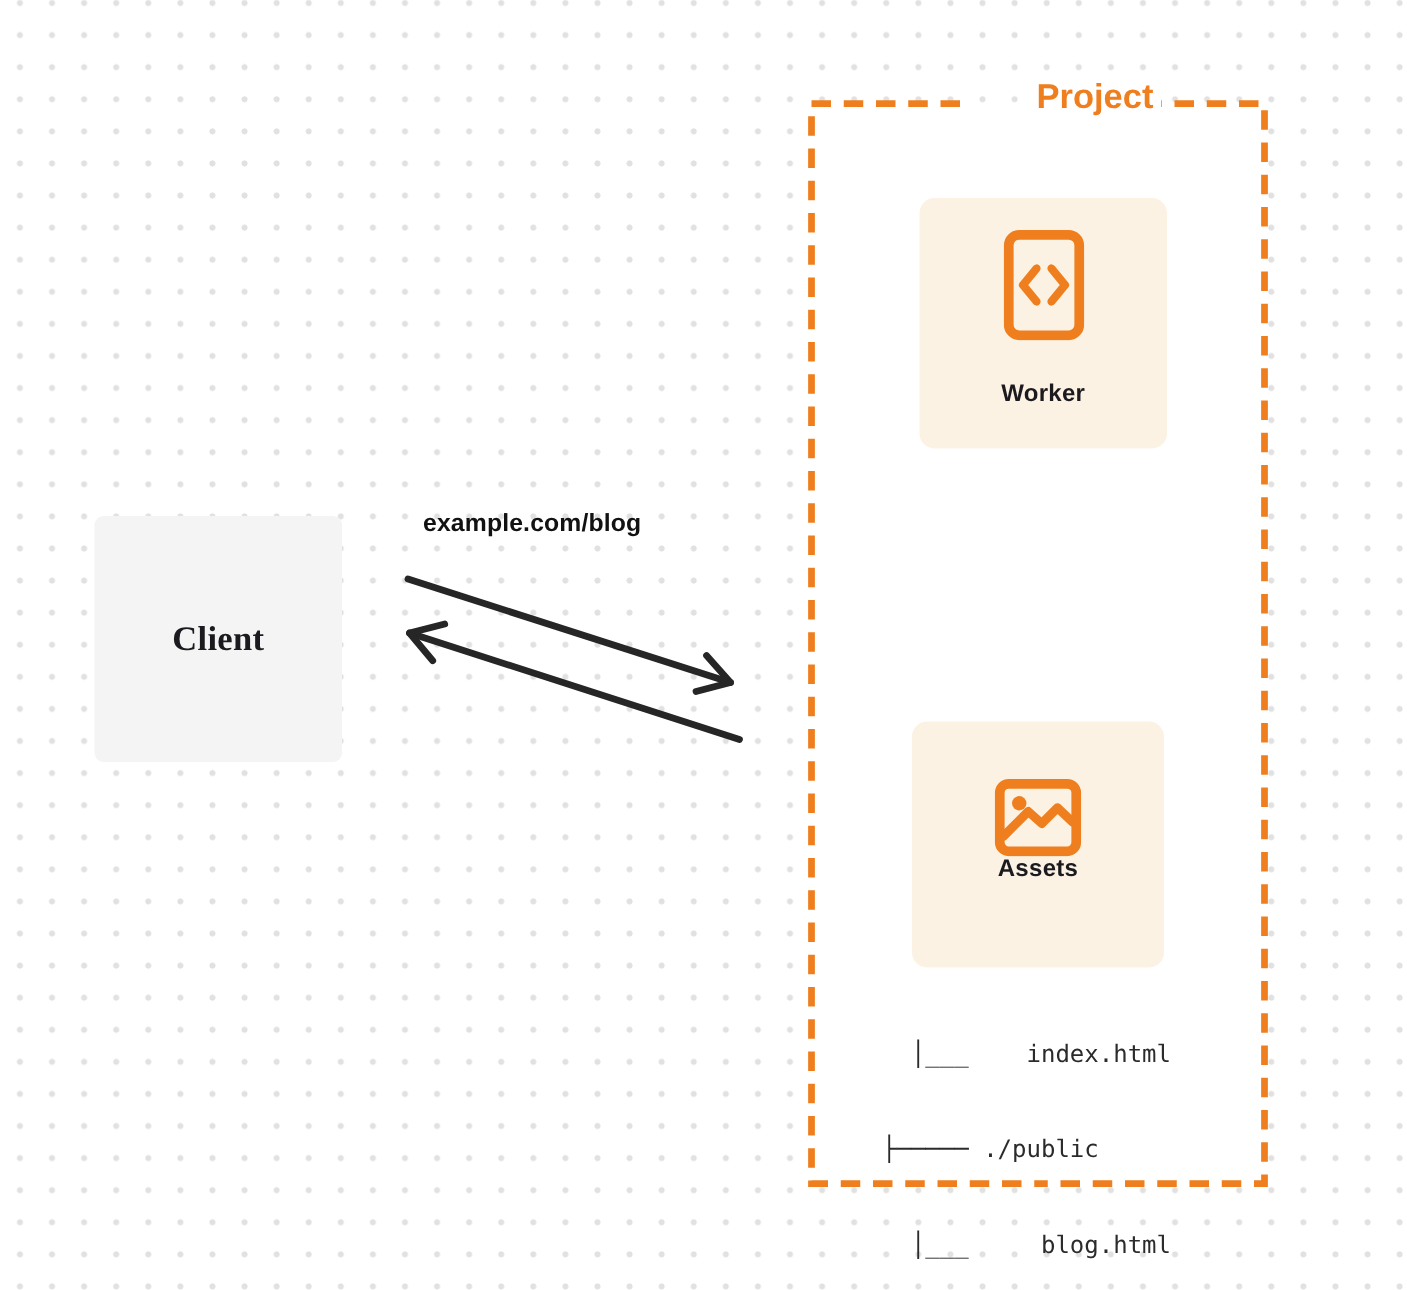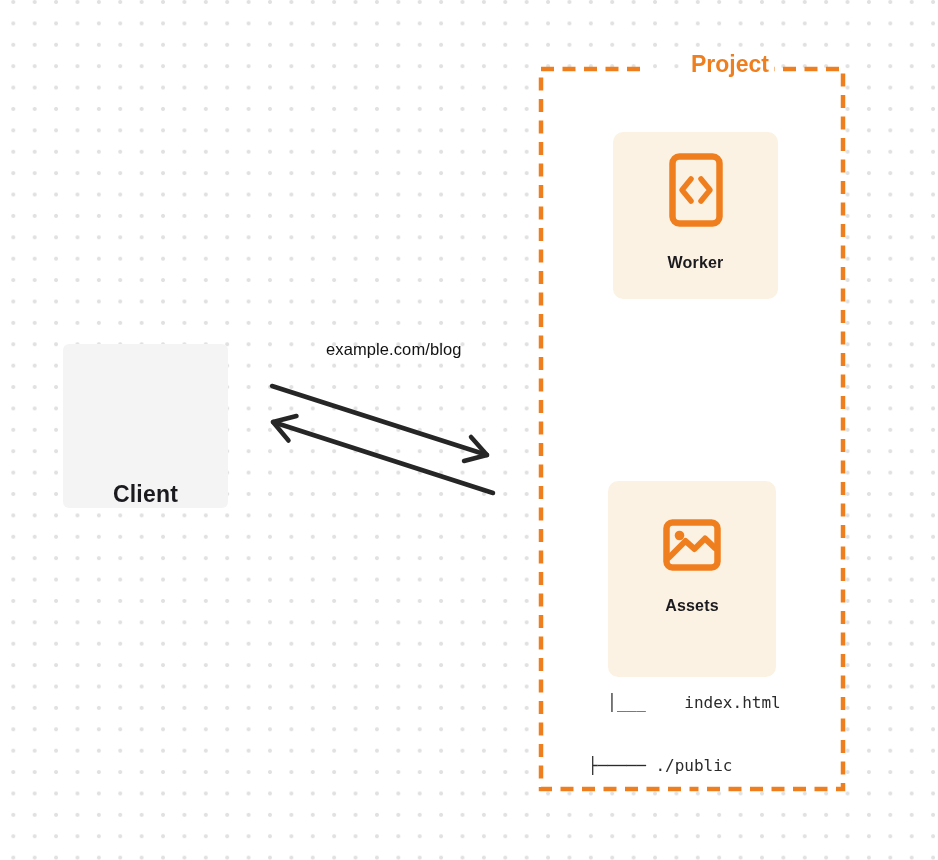--- a/index.html
+++ b/index.html
@@ -21,31 +21,30 @@
     overflow:hidden;
     background-color:var(--page-background);
     background-image:radial-gradient(circle, var(--dot-grid) 1.8px, transparent 2.2px);
     background-size:21.4px 21.4px;
     background-position:2.6px -8.7px;
   }
   
   .client-box{
     position:absolute;left:63px;top:344px;width:165px;height:164px;
     background:var(--client-background);border-radius:6px;
-    display:flex;align-items:flex-end;justify-content:center;
+    display:flex;align-items:center;justify-content:center;font-family:Liberation Serif, serif;
   }
   .client-box span{
     font-size:23px;font-weight:700;color:var(--heading-text);letter-spacing:.2px;
   }
   
   .url-label{
     position:absolute;left:282px;top:340px;
-    font-size:16.5px;font-weight:400;color:#121212;letter-spacing:.1px;
+    font-size:16.5px;font-weight:700;color:#121212;letter-spacing:.1px;
     white-space:nowrap;
-    margin-left:44px;
   }
   
   .arrows{position:absolute;left:0;top:0;width:938px;height:860px;color:var(--arrow-stroke);}
   
   .project-bg{
     position:absolute;left:541px;top:69px;width:302px;height:720px;
     background:var(--page-background);
   }
   .project-border{position:absolute;left:538px;top:64px;width:310px;height:730px;color:var(--accent-orange);}
   .project-label{
@@ -53,21 +52,21 @@
     font-size:23px;font-weight:700;color:var(--accent-orange);
     background:var(--page-background);padding:0 5px;white-space:nowrap;
   }
   
   .card{
     position:absolute;background:var(--card-background);border-radius:10px;
     display:flex;flex-direction:column;align-items:center;justify-content:flex-start;
     color:var(--accent-orange);
   }
   .worker-card{left:613px;top:132px;width:165px;height:167px;padding-top:21px;gap:27px;}
-  .assets-card{left:608px;top:481px;width:168px;height:196px;padding-top:38px;gap:26px;}
+  .assets-card{left:608px;top:481px;width:168px;height:164px;padding-top:38px;}
   .card-label{
     font-size:16px;font-weight:700;color:var(--heading-text);letter-spacing:.2px;
   }
   
   .tree{
     position:absolute;left:588px;top:650px;
     font-family:"DejaVu Sans Mono",monospace;
     font-size:16px;line-height:21.1px;color:var(--tree-text);
     white-space:pre;
   }
@@ -117,16 +116,17 @@
       <rect x="3.5" y="3.5" width="51" height="45" rx="6" stroke="currentColor" stroke-width="6.5"></rect>
       <circle cx="16.5" cy="16.5" r="4.8" fill="currentColor"></circle>
       <polyline points="6,38.5 22.5,22 31.5,30 42,19.5 52,29" stroke="currentColor" stroke-width="6" stroke-linecap="round" stroke-linejoin="round"></polyline>
     </svg>
     <div class="card-label">Assets</div>
   </div>
 
   <div class="tree">
     <div>  │___    index.html</div>
     <div>├───── ./public</div>
+    <div>  │___     blog.html</div>
     
   </div>
 
 </div>
 
 </body></html>

